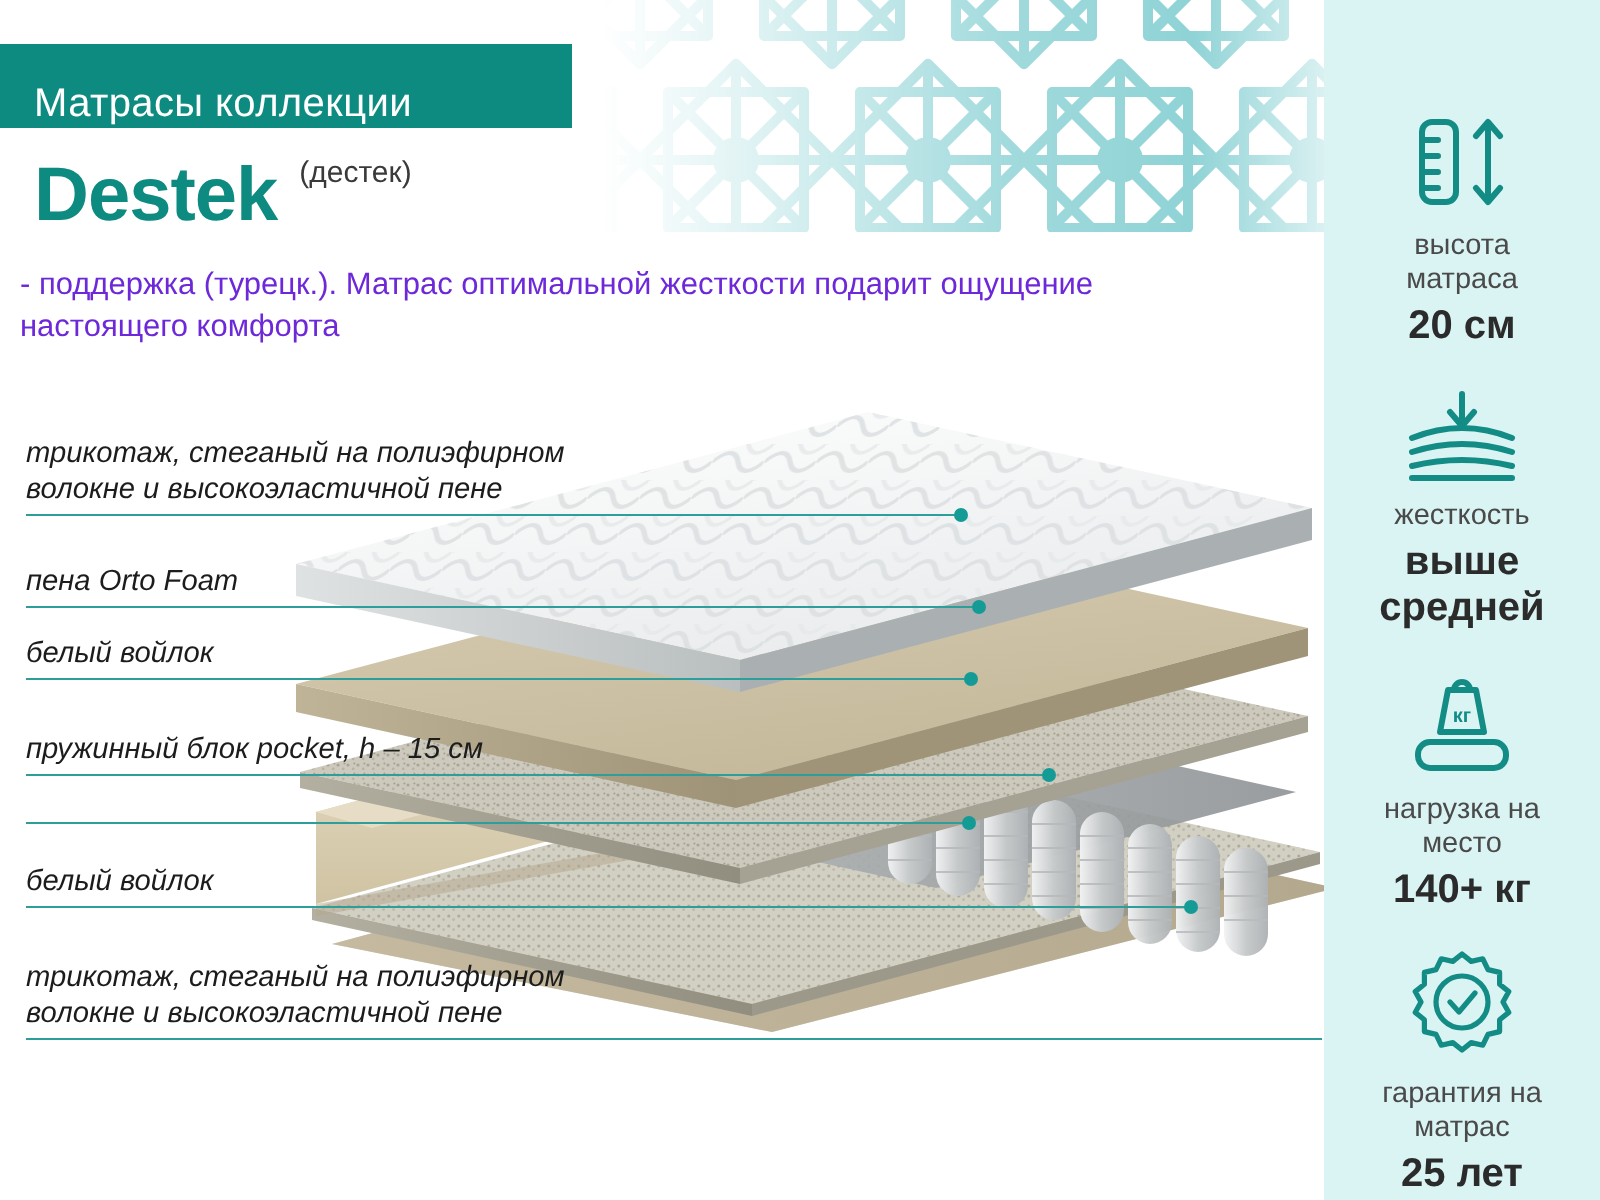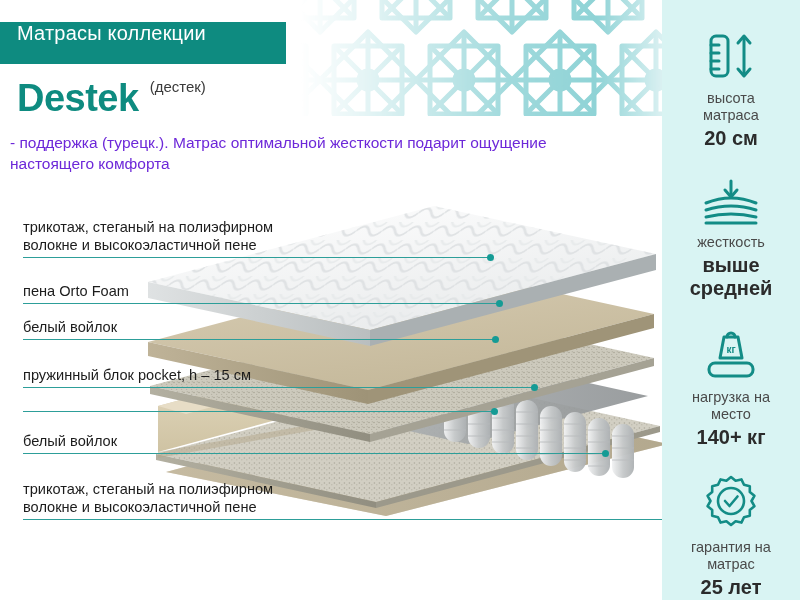--- a/index.html
+++ b/index.html
@@ -14,57 +14,57 @@
   .pattern{
     position:absolute;left:300px;top:-34px;width:380px;height:150px;
     opacity:1;pointer-events:none;
     -webkit-mask-image:linear-gradient(to right,rgba(0,0,0,0) 0%,rgba(0,0,0,.25) 18%,rgba(0,0,0,.85) 55%,rgba(0,0,0,1) 78%,rgba(0,0,0,.15) 100%);
     mask-image:linear-gradient(to right,rgba(0,0,0,0) 0%,rgba(0,0,0,.25) 18%,rgba(0,0,0,.85) 55%,rgba(0,0,0,1) 78%,rgba(0,0,0,.15) 100%);
   }
 
   
   .hdr-bar{
     position:absolute;left:0;top:22px;width:286px;height:42px;
-    background:#0e8b80;display:flex;align-items:flex-start;
+    background:#0e8b80;display:flex;align-items:flex-end;
   }
   .hdr-bar span{
     color:#ffffff;font-size:20px;letter-spacing:.2px;padding-left:17px;
     font-family:"Liberation Sans","DejaVu Sans",sans-serif;
   }
   .brand{position:absolute;left:17px;top:79px;display:flex;align-items:flex-start;}
   .brand-main{font-size:38px;font-weight:bold;color:#0e8b80;letter-spacing:-.5px;line-height:1;}
   .brand-sub{font-size:15px;color:#3a3a3a;margin-left:11px;line-height:1;}
   .tagline{
     position:absolute;left:10px;top:132px;width:560px;
     font-size:15.5px;color:#6d28d9;line-height:1.38;
   }
 
   
   .mattress{position:absolute;left:148px;top:186px;width:520px;height:330px;}
 
   
-  .layer-label{position:absolute;left:10px;}
+  .layer-label{position:absolute;left:0;font-style:italic;}
   .layer-label .txt{
     position:absolute;left:13px;bottom:3px;white-space:nowrap;
     font-size:14.6px;color:#1c1c1c;line-height:1.22;
   }
   .layer-label .rule{
     position:absolute;left:13px;bottom:0;height:0;
     border-top:1.4px solid #2d9e99;
   }
   .layer-label .dot{
     position:absolute;width:7px;height:7px;border-radius:50%;
     background:#159b95;bottom:-3.2px;
   }
 
   
   .sidebar{
     position:absolute;right:0;top:0;width:138px;height:600px;
     background:#d9f4f3;display:flex;flex-direction:column;
-    align-items:center;padding-top:31px;box-sizing:border-box;
+    align-items:center;padding-top:56px;box-sizing:border-box;
   }
   .spec{display:flex;flex-direction:column;align-items:center;text-align:center;}
   .spec .ico{display:flex;align-items:center;justify-content:center;}
   .spec .cap{
     font-size:14.5px;color:#4a4a4a;line-height:1.18;margin-top:9px;
     max-width:124px;
   }
   .spec .val{font-size:20px;font-weight:bold;color:#2b2b2b;margin-top:3px;line-height:1.18;}
   .sp-h{height:34px;}
   .sp-h2{height:30px;}

